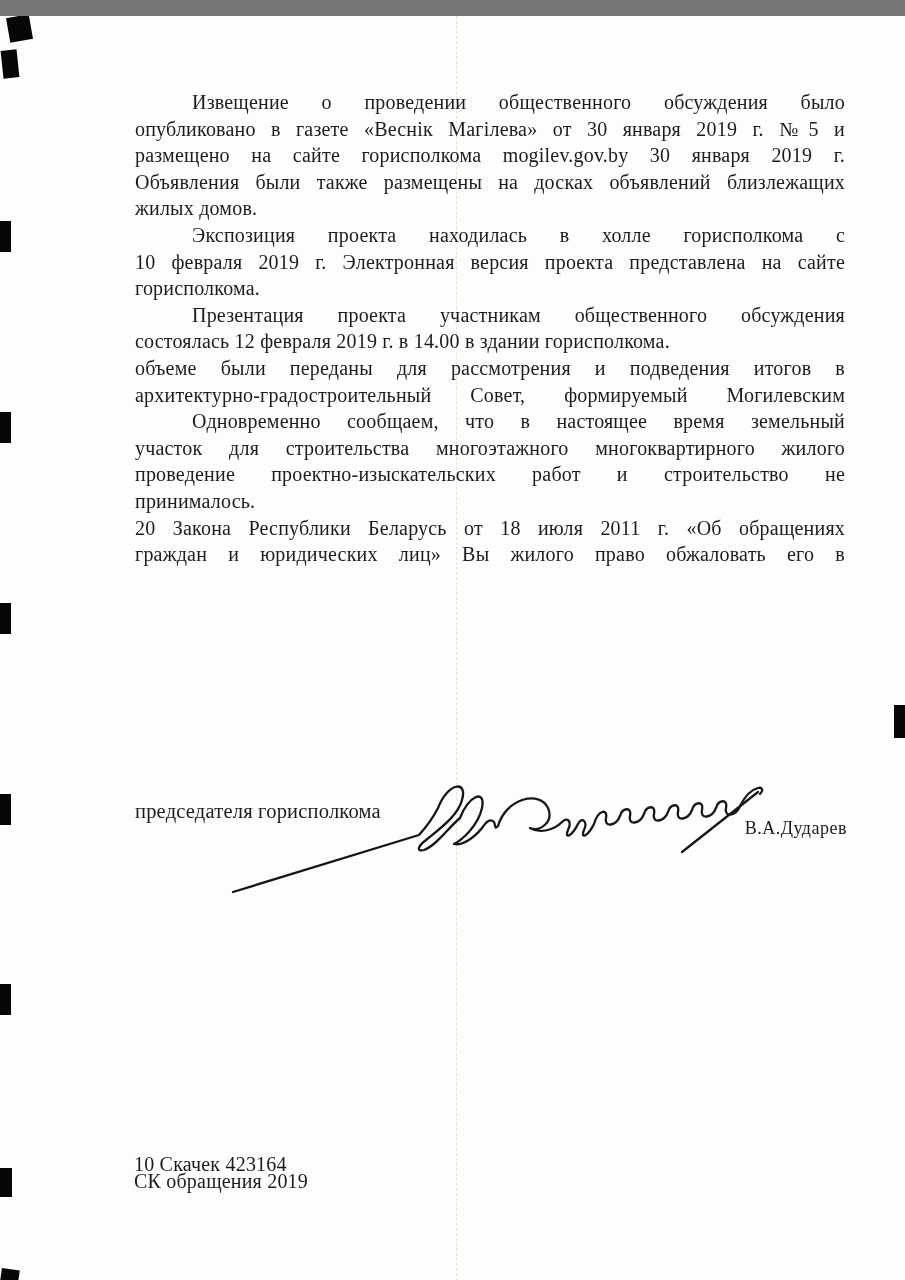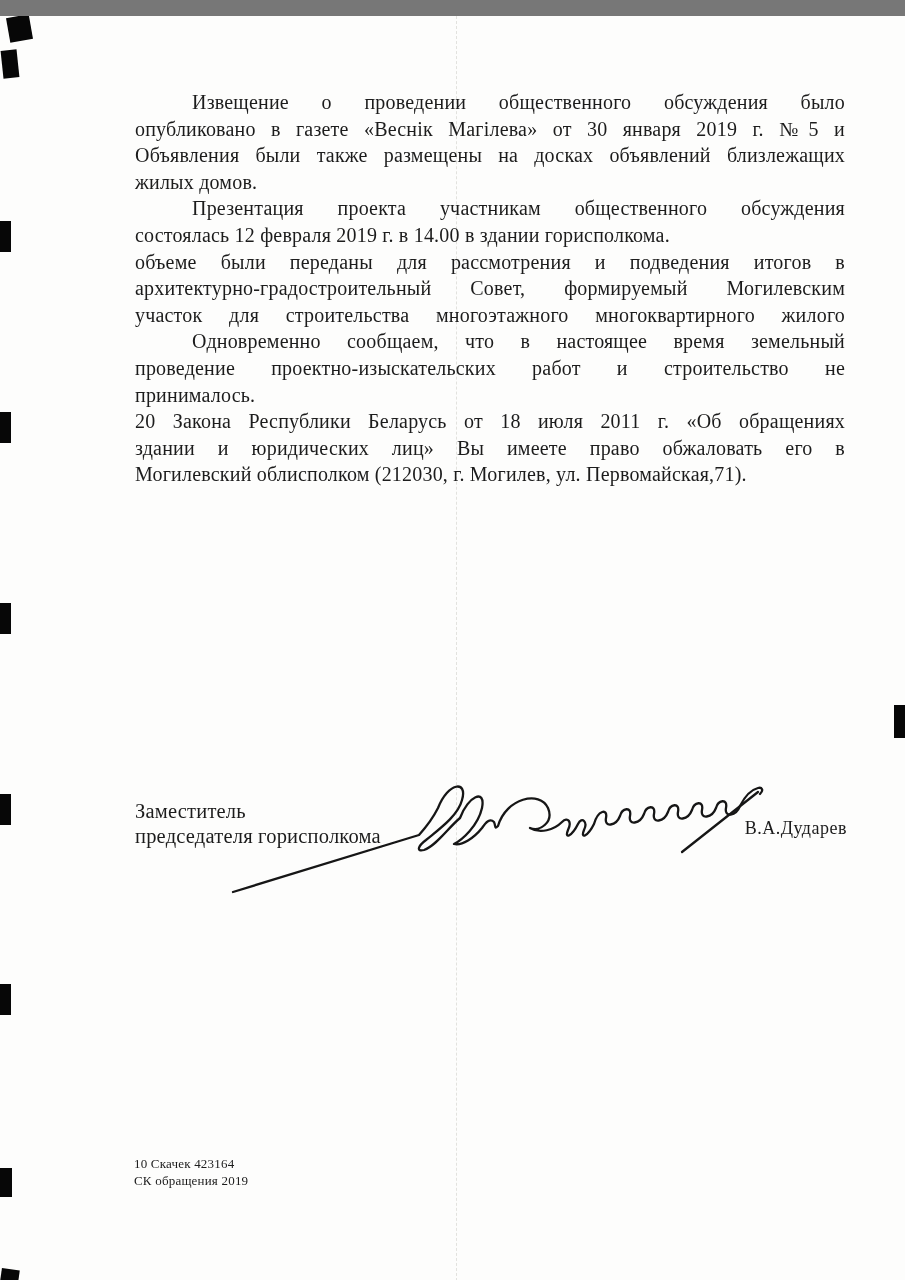--- a/index.html
+++ b/index.html
@@ -35,60 +35,64 @@
   }
   .sig-name{
     position:absolute;right:58px;top:802px;
     font-size:18px;letter-spacing:0.5px;
   }
   .sig-svg{position:absolute;left:205px;top:762px;width:565px;height:118px;}
   .sig-svg path{fill:none;stroke:#161616;stroke-width:2.3;stroke-linecap:round;stroke-linejoin:round;}
   
   .ref-footer{
     position:absolute;left:134px;top:1140px;
-    font-size:13px;line-height:16.8px;letter-spacing:0.2px;
+    font-size:20px;line-height:16.8px;letter-spacing:0.2px;
   }
 </style>
 </head>
 <body>
 
 <div class="page">
 
   <div class="fold-line"></div>
 
   <div class="doc-body">
       <div class="para">
         <div class="line first">Извещение о проведении общественного обсуждения было</div>
         <div class="line">опубликовано в газете «Веснік Магілева» от 30 января 2019 г. №5 и</div>
+        <div class="line">размещено на сайте горисполкома mogilev.gov.by 30 января 2019 г.</div>
         <div class="line">Объявления были также размещены на досках объявлений близлежащих</div>
         <div class="line last">жилых домов.</div>
+      </div>
+      <div class="para">
+        <div class="line first">Экспозиция проекта находилась в холле горисполкома с</div>
+        <div class="line">10 февраля 2019 г. Электронная версия проекта представлена на сайте</div>
+        <div class="line last">горисполкома.</div>
       </div>
       <div class="para">
         <div class="line first">Презентация проекта участникам общественного обсуждения</div>
         <div class="line last">состоялась 12 февраля 2019 г. в 14.00 в здании горисполкома.</div>
       </div>
       <div class="para">
         <div class="line">объеме были переданы для рассмотрения и подведения итогов в</div>
         <div class="line">архитектурно-градостроительный Совет, формируемый Могилевским</div>
       </div>
       <div class="para">
+        <div class="line first">Одновременно сообщаем, что в настоящее время земельный</div>
         <div class="line">участок для строительства многоэтажного многоквартирного жилого</div>
-        <div class="line first">Одновременно сообщаем, что в настоящее время земельный</div>
         <div class="line">проведение проектно-изыскательских работ и строительство не</div>
         <div class="line last">принималось.</div>
       </div>
       <div class="para">
         <div class="line">20 Закона Республики Беларусь от 18 июля 2011 г. «Об обращениях</div>
-        <div class="line">здании и юридических лиц» Вы имеете право обжаловать его в</div>
-        <div class="line last">Могилевский облисполком (212030, г. Могилев, ул. Первомайская,71).</div>
+        <div class="line">граждан и юридических лиц» Вы жилого право обжаловать его в</div>
       </div>
     </div>
 
   <div class="sig-title">
-    <div>Заместитель</div>
     <div>председателя горисполкома</div>
   </div>
 
   <svg class="sig-svg" viewBox="0 0 565 118">
     <path d="M28 114 L214 57
       C222 48 228 40 233 30
       C243 4 263 2 257 22
       C253 38 233 52 221 62
       C213 68 211 74 219 72
       C231 68 243 50 255 40

